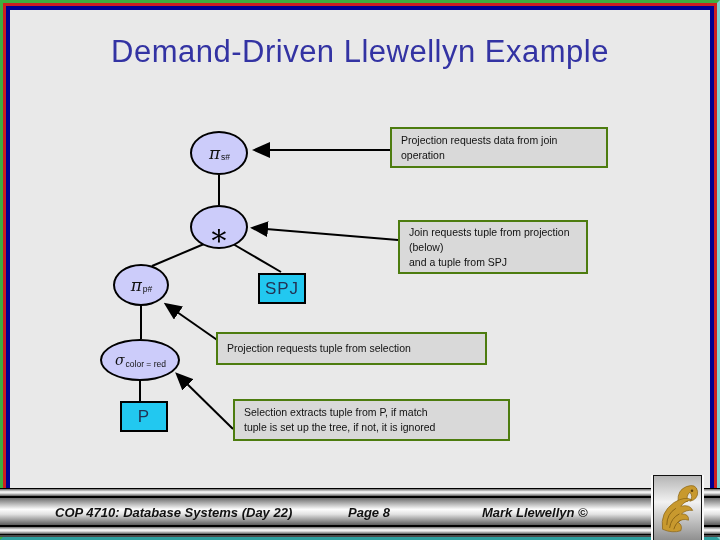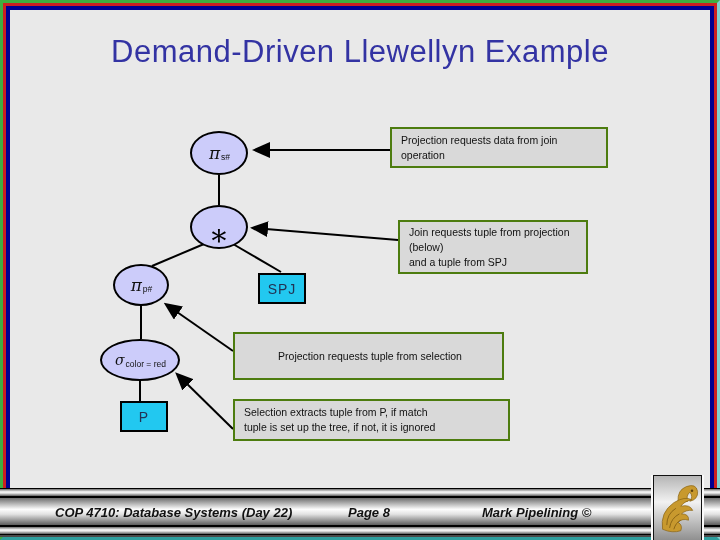--- a/index.html
+++ b/index.html
@@ -24,21 +24,21 @@
     position:absolute;background:#ccccfa;border:2px solid #000;border-radius:50%;
     display:flex;align-items:center;justify-content:center;box-sizing:border-box;
   }
   .op{font-family:"DejaVu Serif",serif;font-style:italic;font-size:17px;color:#111;}
   .sub{font-family:"Liberation Sans",sans-serif;font-style:normal;font-size:8.5px;color:#111;
        position:relative;top:4px;left:1px;}
   .op-star{font-family:"DejaVu Serif",serif;font-size:30px;line-height:0;position:relative;top:8px;color:#000;}
   .rel-box{
     position:absolute;background:#22c8f0;border:2px solid #000;box-sizing:border-box;
     display:flex;align-items:center;justify-content:center;
-    font-size:14px;color:#223355;letter-spacing:1px;
+    font-size:17px;color:#223355;letter-spacing:1px;
   }
   .note-box{
     position:absolute;background:#d9d9d9;border:2px solid #4d7c0f;box-sizing:border-box;
     font-size:10.5px;color:#111;display:flex;align-items:center;
     padding:2px 6px 2px 9px;line-height:15px;white-space:pre-line;
   }
   
   #footer{position:absolute;left:0;top:488px;width:720px;height:49px;background:#4a4a4a;z-index:5;}
   .bar{width:100%;box-sizing:border-box;border-top:1px solid #000;border-bottom:1px solid #000;
        background:linear-gradient(180deg,#6e6e6e 0%,#fdfdfd 42%,#e2e2e2 60%,#5c5c5c 100%);}
@@ -115,35 +115,35 @@
       <span>P</span>
     </div>
 
     <div class="note-box" style="left:390px;top:127px;width:218px;height:41px;">
       <span>Projection requests data from join operation</span>
     </div>
     <div class="note-box" style="left:398px;top:210px;width:190px;height:54px;margin-top:10px;">
       <span>Join requests tuple from projection (below)
 and a tuple from SPJ</span>
     </div>
-    <div class="note-box" style="left:233px;top:332px;width:271px;height:48px;justify-content:center;">
+    <div class="note-box" style="left:216px;top:332px;width:271px;height:33px;">
       <span>Projection requests tuple from selection</span>
     </div>
     <div class="note-box" style="left:233px;top:399px;width:277px;height:42px;">
       <span>Selection extracts tuple from P, if match
 tuple is set up the tree, if not, it is ignored</span>
     </div>
   </div>
 
   <div id="footer">
     <div class="bar thin"></div>
     <div class="bar main">
       <span class="course">COP 4710: Database Systems  (Day 22)</span>
       <span class="page">Page 8</span>
-      <span class="author">Mark Pipelining ©</span>
+      <span class="author">Mark Llewellyn ©</span>
     </div>
     <div class="bar thin"></div>
   </div>
 
   <div id="logo-panel">
     <svg width="42" height="58" viewBox="0 0 60 78" xmlns="http://www.w3.org/2000/svg">
       <path d="M30,28 Q29,12 42,7 Q56,2 58,14 Q59,25 47,28 Q52,21 47,15 Q41,20 44,28 Q36,31 30,28 Z" fill="#c8992e" stroke="#8a6415" stroke-width="1"></path>
       <circle cx="50" cy="13" r="1.8" fill="#5c420e"></circle>
       <path d="M8,68 Q4,44 24,30 Q40,20 50,26 Q40,27 34,35 Q47,32 51,41 Q41,40 35,46
                Q46,46 45,55 Q36,52 30,58 Q37,62 34,70 Q22,74 8,68 Z" fill="#c8992e" stroke="#8a6415" stroke-width="1"></path>

